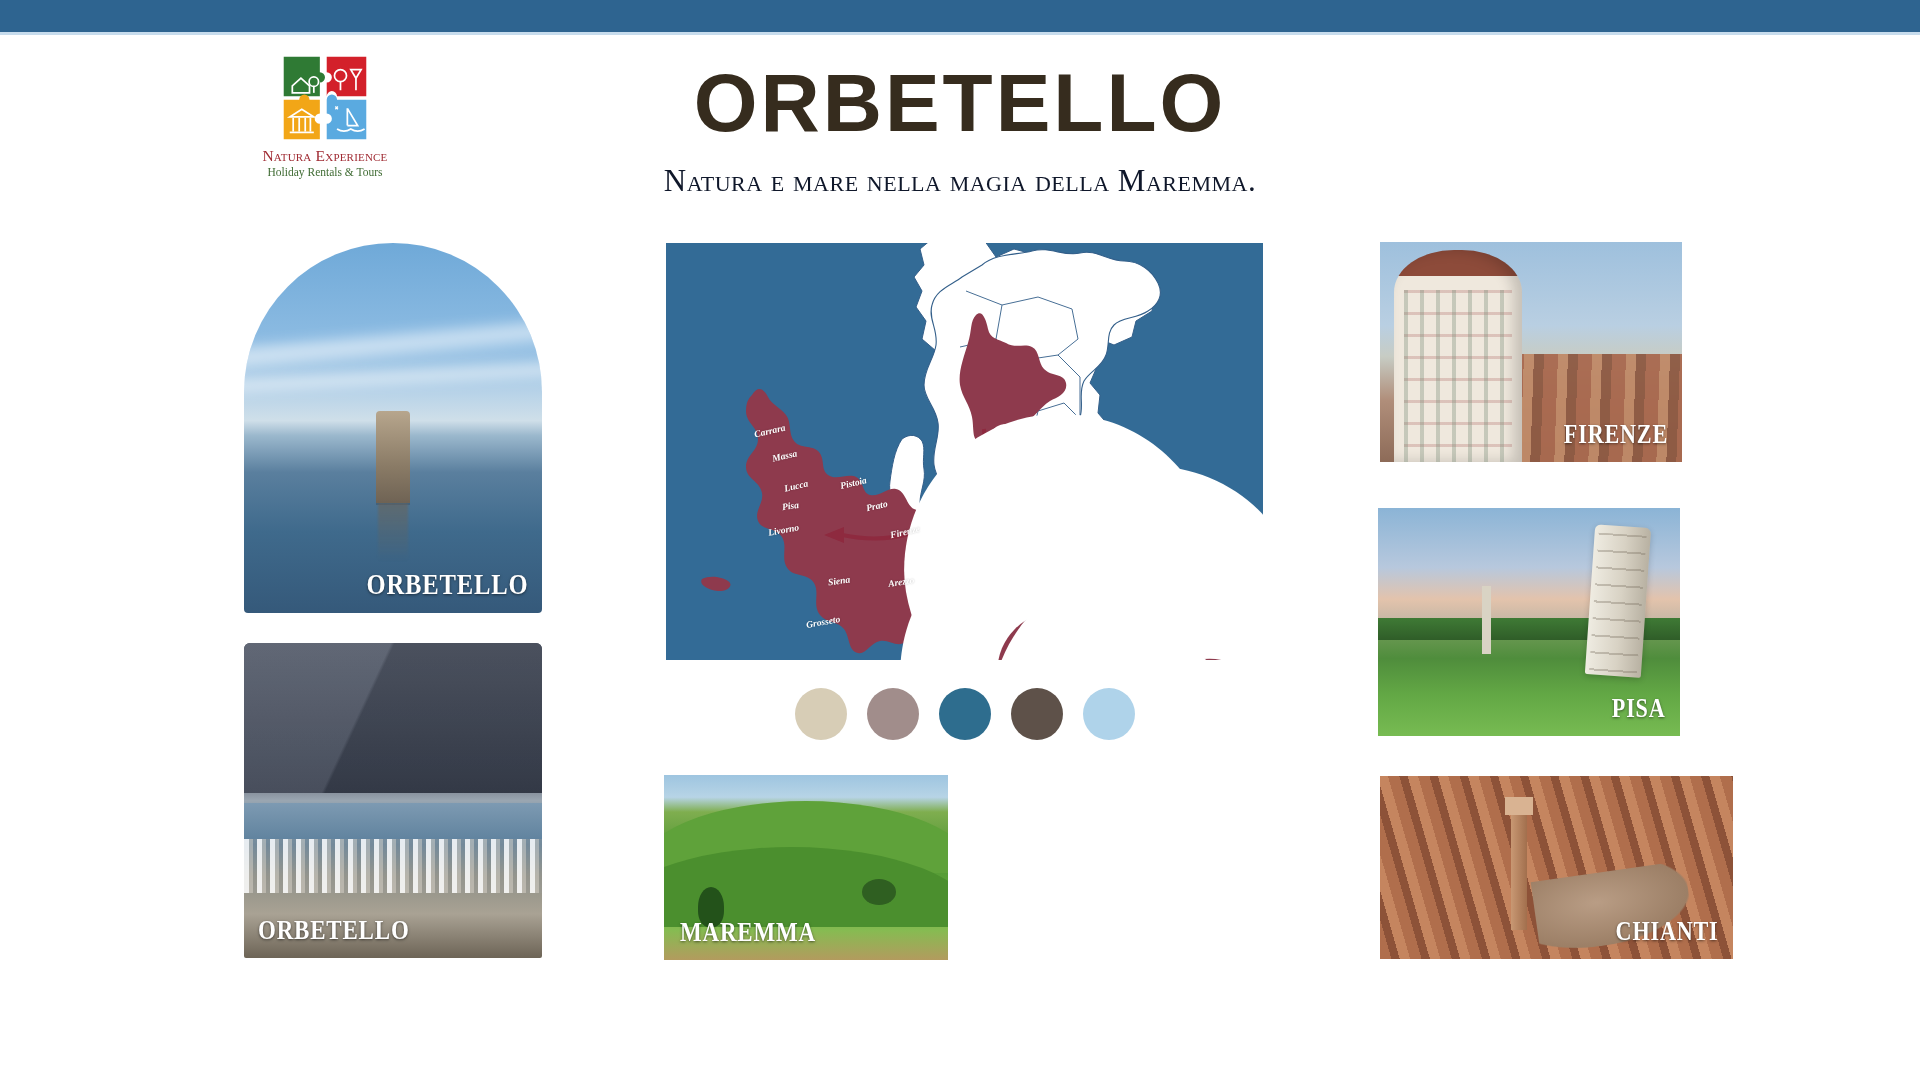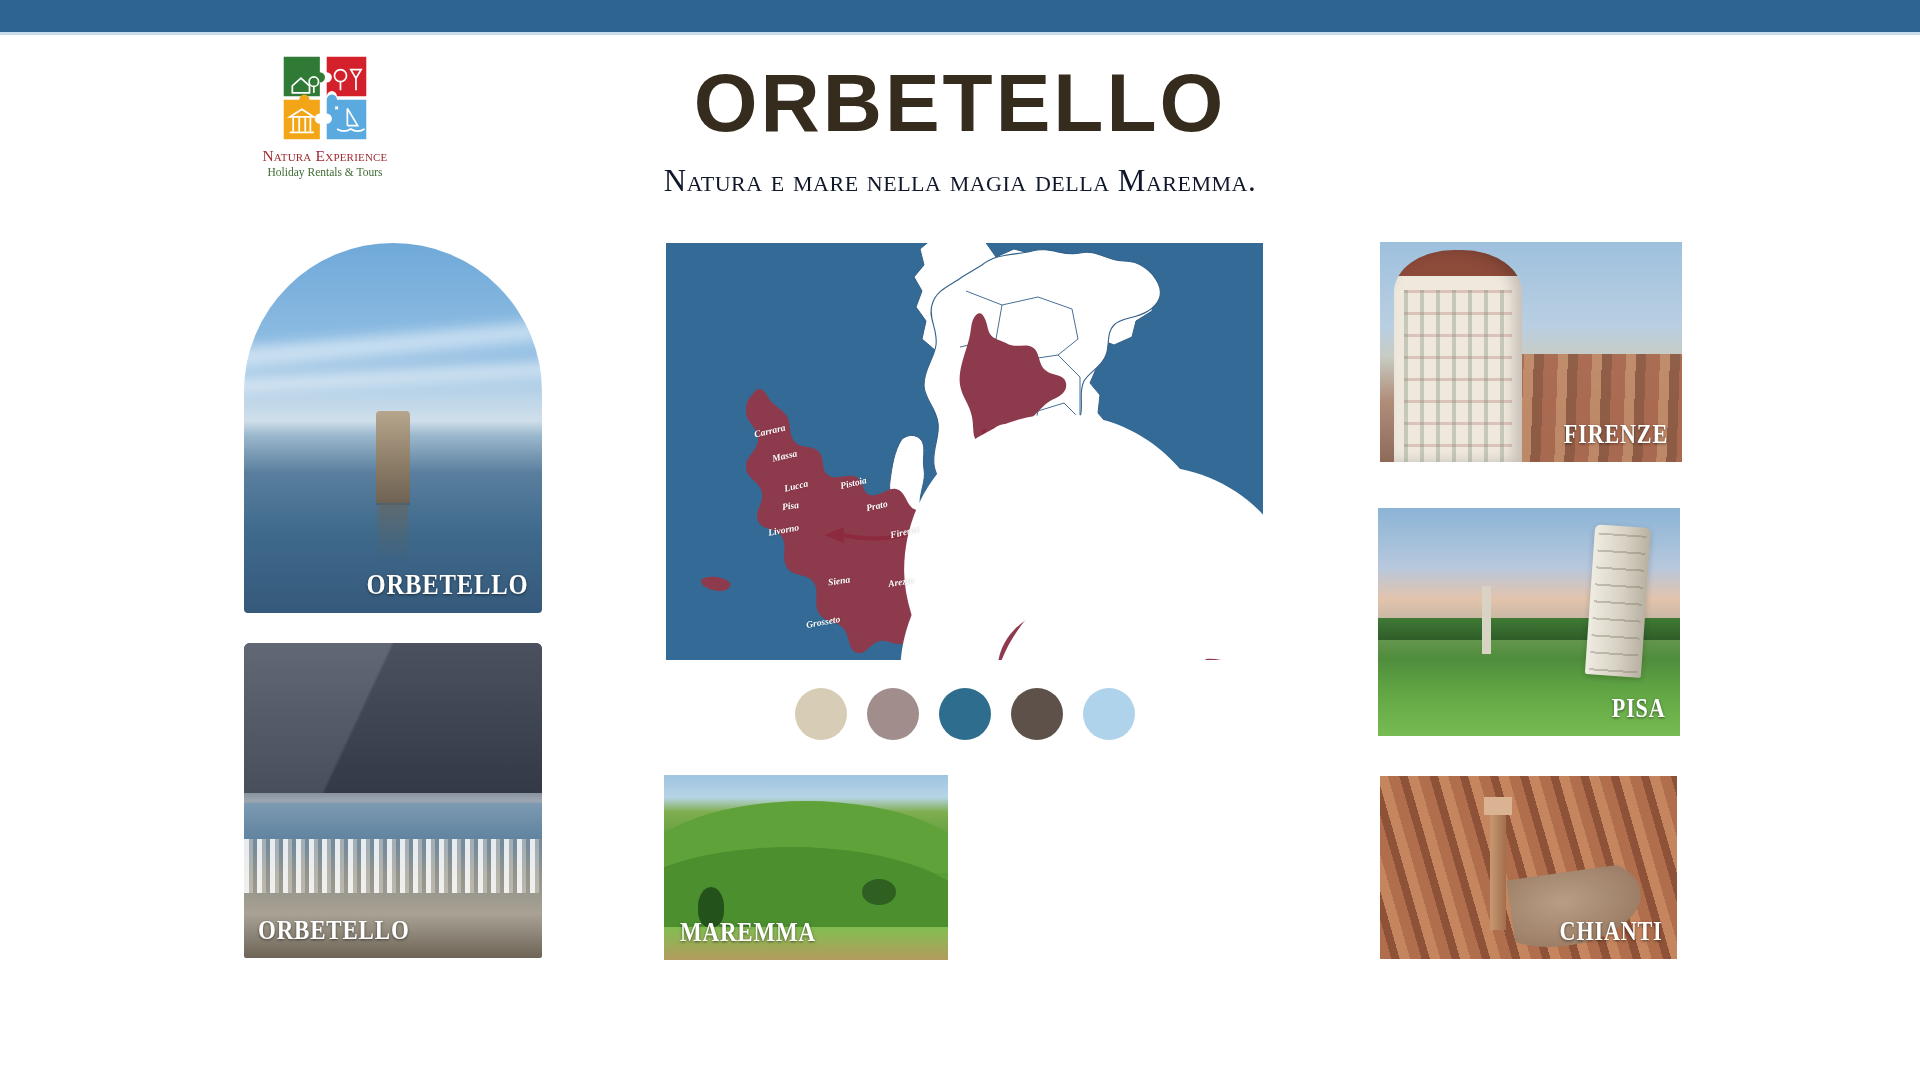--- a/index.html
+++ b/index.html
@@ -178,21 +178,21 @@
     position:absolute; left:0; right:0; top:110px; height:22px;
     background:linear-gradient(180deg,#3f7a35,#2f5d28);
   }
   #card-pisa .column {
     position:absolute; left:104px; top:78px; width:9px; height:68px;
     background:#d9d3c4;
   }
   #card-pisa .label { font-size:27px; }
 
   #card-chianti {
-    left:1380px; top:776px; width:297px; height:183px;
+    left:1380px; top:776px; width:353px; height:183px;
     background:#a56747;
   }
   #card-chianti .roofs {
     position:absolute; inset:0;
     background:
       repeating-linear-gradient(74deg, #b06e4c 0 11px, #8d5238 11px 19px, #c5855f 19px 29px),
       repeating-linear-gradient(160deg, rgba(0,0,0,.14) 0 9px, rgba(255,255,255,.08) 9px 20px),
       #a4653f;
   }
   #card-chianti .piazza {

